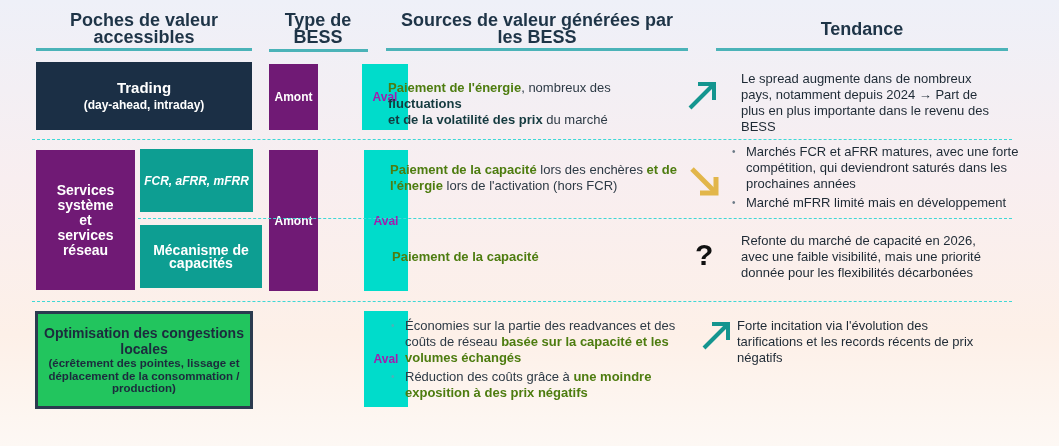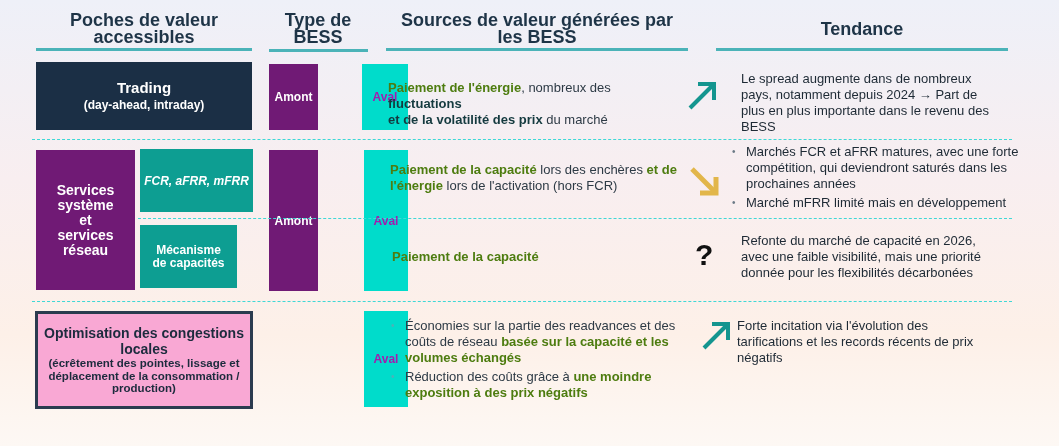--- a/index.html
+++ b/index.html
@@ -18,21 +18,21 @@
   .hdr-line { position: absolute; height: 3px; background: #4bb3b8; }
   .dash { position: absolute; height: 0; border-top: 1.5px dashed #3fd8d6; }
   .box {
     position: absolute; display: flex; flex-direction: column; align-items: center; justify-content: center;
     text-align: center; font-weight: bold;
   }
   .dark { background: #1b2f45; color: #fff; }
   .teal-d { background: #701a75; color: #fff; }
   .teal-m { background: #0d9e92; color: #fff; }
   .teal-b { background: #00dccb; color: #a21caf; margin-left: 40px; }
-  .outlined { background: #f9a8d4; border: 3px solid #2b3b4f; color: #1c2b3d; }
+  .outlined { background: #22c55e; border: 3px solid #2b3b4f; color: #1c2b3d; }
   .src { font-size: 13px; line-height: 16px; color: #2d3a45; }
   .src b { color: #4d7c0f; }
   .src .bd { color: #143a3f; font-weight: bold; }
   .trend { font-size: 13px; line-height: 16px; color: #1e2a35; }
   ul.bul { list-style: none; }
   ul.bul li { position: relative; padding-left: 16px; margin-bottom: 3px; }
   ul.bul li::before { content: "•"; position: absolute; left: 2px; top: 0; color: #6b7a86; font-size: 10px; }
   ul.tb li::before { color: #4bb3b8; }
   svg { display: block; }
 </style>
@@ -69,21 +69,21 @@
       <line x1="4" y1="30" x2="28" y2="6" stroke="#14958f" stroke-width="4"></line>
       <polyline points="12,6 28,6 28,22" fill="none" stroke="#14958f" stroke-width="4"></polyline>
     </svg>
 </div>
 <div class="abs trend" style="left:741px;top:71px;width:250px;">Le spread augmente dans de nombreux pays, notamment depuis 2024 → Part de plus en plus importante dans le revenu des BESS</div>
 
 <div class="dash" style="left:32px;top:139px;width:980px;"></div>
 
 <div class="box teal-d" style="left:36px;top:150px;width:99px;height:140px;font-size:14px;line-height:15px;padding:0 20px;">Services système et services réseau</div>
 <div class="box teal-m" style="left:140px;top:149px;width:113px;height:63px;font-size:12px;font-style:italic;">FCR, aFRR, mFRR</div>
-<div class="box teal-m" style="left:140px;top:225px;width:97px;height:63px;font-size:12px;line-height:13px;padding:0 10px;">Mécanisme de capacités</div>
+<div class="box teal-m" style="left:140px;top:225px;width:122px;height:63px;font-size:14px;line-height:13px;padding:0 10px;">Mécanisme de capacités</div>
 <div class="box teal-d" style="left:269px;top:150px;width:49px;height:141px;font-size:12px;">Amont</div>
 <div class="box teal-b" style="left:324px;top:150px;width:44px;height:141px;font-size:12px;">Aval</div>
 
 <div class="abs src" style="left:390px;top:162px;width:292px;">
   <b>Paiement de la capacité</b><span> lors des enchères </span><b>et de l'énergie</b><span> lors de l'activation (hors FCR)</span>
 </div>
 
 <div class="abs" style="left:688px;top:165px;">
   <svg width="34" height="34" viewBox="0 0 34 34">
       <line x1="4" y1="4" x2="28" y2="28" stroke="#e2b64a" stroke-width="5"></line>

